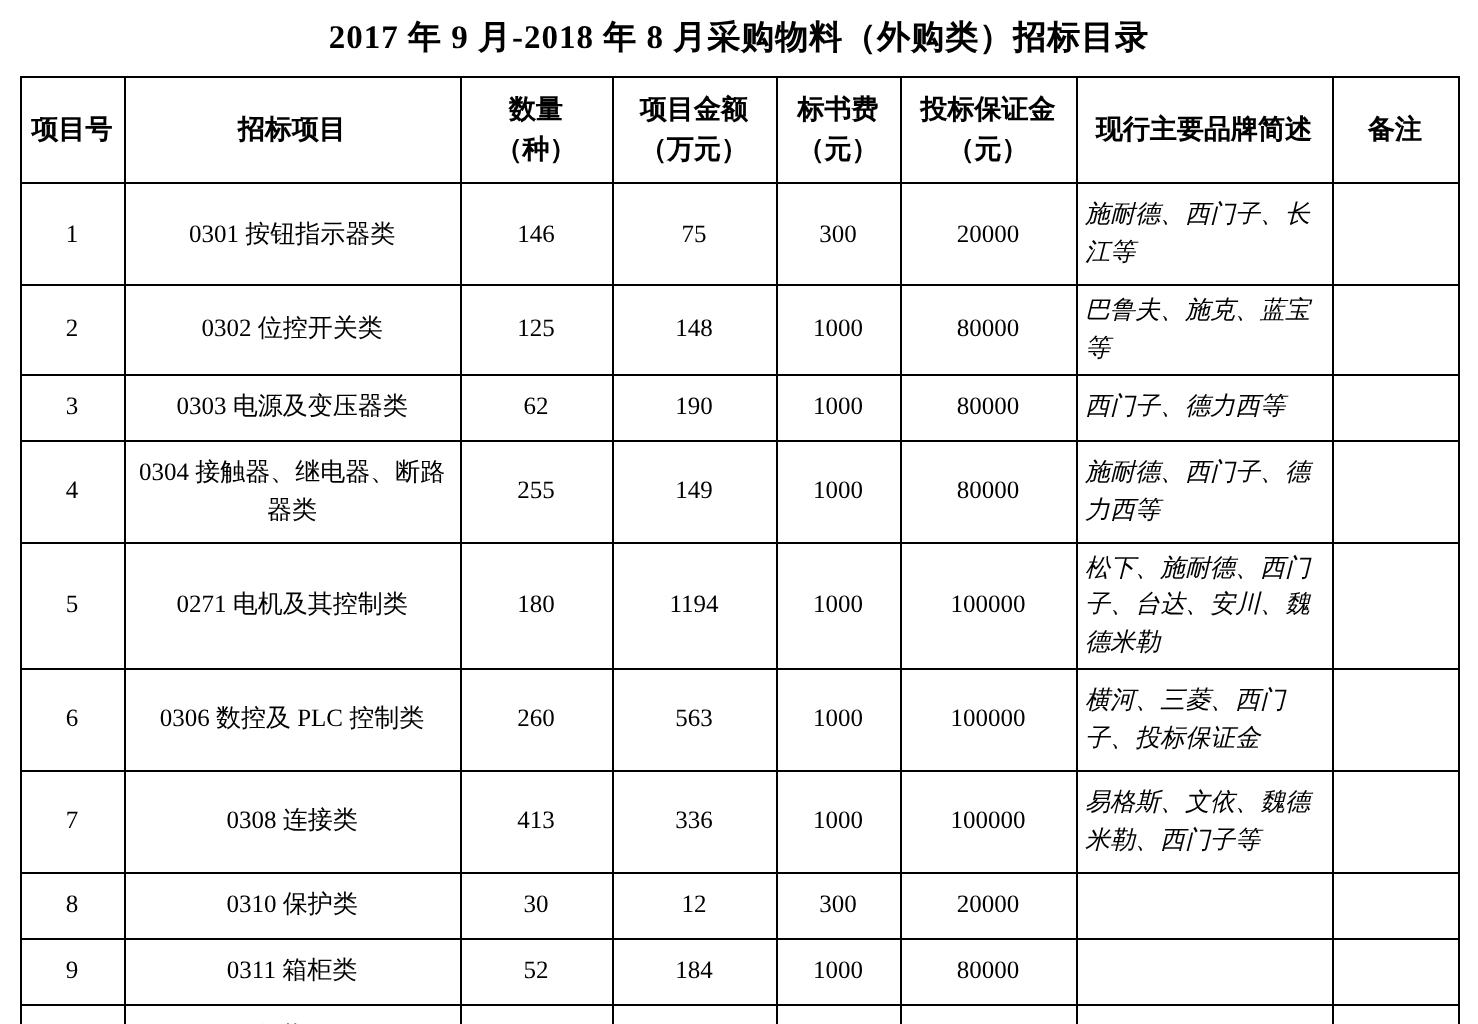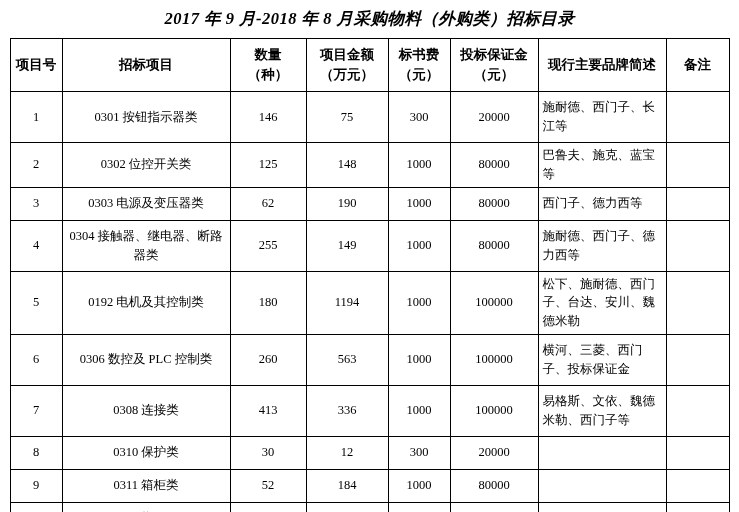--- a/index.html
+++ b/index.html
@@ -21,21 +21,20 @@
     box-sizing: border-box;
   }
   .doc-title {
     text-align: center;
     font-size: 16.5px;
     font-weight: bold;
     letter-spacing: 0.5px;
     padding-top: 8px;
     padding-bottom: 8px;
     font-family: "Liberation Serif", "DejaVu Serif", serif;
-    font-style: italic;
   }
   table.catalog {
     border-collapse: collapse;
     width: 719px;
     margin: 0 auto;
     table-layout: fixed;
   }
   table.catalog th,
   table.catalog td {
     border: 1px solid #000000;
@@ -56,20 +55,21 @@
   }
   td.c-name {
     text-align: center;
     padding-left: 8px;
     line-height: 1.5;
   }
   td.c-brand {
     text-align: left;
     padding-left: 7px;
     line-height: 1.5;
+    font-style: italic;
   }
   td.c-remark {
     text-align: center;
   }
   .r-tall td { height: 44px; }
   .r-short td { height: 26px; }
   .col1 { width: 52px; }
   .col2 { width: 168px; }
   .col3 { width: 76px; }
   .col4 { width: 82px; }
@@ -169,21 +169,21 @@
         <td class="c-num">255</td>
         <td class="c-num">149</td>
         <td class="c-num">1000</td>
         <td class="c-num">80000</td>
         <td class="c-brand">施耐德、西门子、德力西等</td>
         <td class="c-remark"></td>
       </tr>
 
       <tr class="r-tall">
         <td class="c-num">5</td>
-        <td class="c-name">0192 电机及其控制类</td>
+        <td class="c-name">0271 电机及其控制类</td>
         <td class="c-num">180</td>
         <td class="c-num">1194</td>
         <td class="c-num">1000</td>
         <td class="c-num">100000</td>
         <td class="c-brand">松下、施耐德、西门子、台达、安川、魏德米勒</td>
         <td class="c-remark"></td>
       </tr>
 
       <tr class="r-tall">
         <td class="c-num">6</td>

